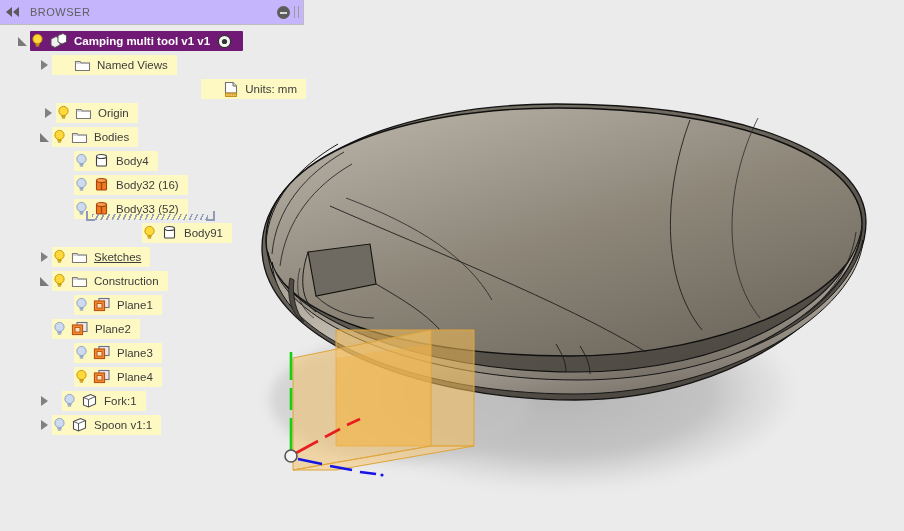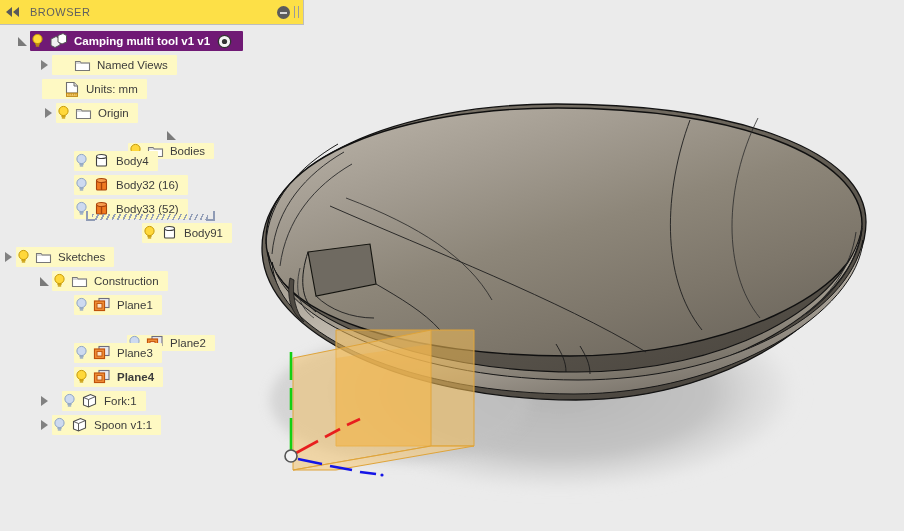--- a/index.html
+++ b/index.html
@@ -16,21 +16,21 @@
   #viewport svg{display:block;}
 
   
   #browser{
     position:absolute;left:0;top:0;width:306px;
     background:transparent;
   }
   .browser-header{
     position:relative;
     width:304px;height:25px;
-    background:#fde047;
+    background:#c4b5fd;
     border:1px solid #bdbdbd;
     border-left:none;border-top:none;
     box-sizing:border-box;
     display:flex;align-items:center;
   }
   .hdr-collapse{
     width:26px;height:100%;display:flex;align-items:center;justify-content:center;
     color:#5a5a5a;font-size:10px;letter-spacing:-1px;
   }
   .hdr-title{
@@ -276,21 +276,21 @@
             <span class="icon" style="width:18px"></span>
             <span class="icon">
               <svg width="17" height="15" viewBox="0 0 17 15">
                 <path d="M1.5,3.5 L6,3.5 L7.3,5 L15.5,5 L15.5,12.5 L1.5,12.5 Z" fill="#ffffff" stroke="#777777" stroke-width="1.1"></path>
                 <path d="M1.5,5 L15.5,5" stroke="#a0a0a0" stroke-width="0.8"></path>
               </svg>
             </span>
             <span class="label">Named Views</span>
           </span>
         </div>
-        <div class="row" style="padding-left: 26px;">
+        <div class="row" style="padding-left: 40px; justify-content: flex-end;">
           <span class="expander"></span>
           <span class="pill">
             <span class="icon" style="width:18px"></span>
             <span class="icon">
               <svg width="16" height="17" viewBox="0 0 16 17">
                 <path d="M2.5,1.5 L10,1.5 L13.5,5 L13.5,12 L2.5,12 Z" fill="#ffffff" stroke="#6f6f6f" stroke-width="1.1"></path>
                 <path d="M10,1.5 L10,5 L13.5,5" fill="#dcdcdc" stroke="#6f6f6f" stroke-width="1"></path>
                 <rect x="2.5" y="12.2" width="11" height="3.2" fill="#f3c86a" stroke="#c08a16" stroke-width="1"></rect>
                 <path d="M5,12.4 L5,14.4 M7.3,12.4 L7.3,14.4 M9.6,12.4 L9.6,14.4 M11.9,12.4 L11.9,14.4" stroke="#c08a16" stroke-width="0.8"></path>
               </svg>
@@ -312,21 +312,21 @@
             </span>
             <span class="icon">
               <svg width="17" height="15" viewBox="0 0 17 15">
                 <path d="M1.5,3.5 L6,3.5 L7.3,5 L15.5,5 L15.5,12.5 L1.5,12.5 Z" fill="#ffffff" stroke="#777777" stroke-width="1.1"></path>
                 <path d="M1.5,5 L15.5,5" stroke="#a0a0a0" stroke-width="0.8"></path>
               </svg>
             </span>
             <span class="label">Origin</span>
           </span>
         </div>
-        <div class="row" style="padding-left: 36px; flex-direction: column;">
+        <div class="row" style="padding-left: 36px;">
           <span class="expander">
             <span class="tri-open"></span>
           </span>
           <span class="pill">
             <span class="icon">
               <svg width="15" height="16" viewBox="0 0 15 16">
                 <circle cx="7.5" cy="6" r="4.6" fill="#ffd83a" stroke="#c79a06" stroke-width="1"></circle>
                 <rect x="5.4" y="10.4" width="4.2" height="1.5" fill="#c79a06"></rect>
                 <rect x="5.8" y="12.2" width="3.4" height="1.4" fill="#c79a06"></rect>
               </svg>
@@ -414,21 +414,21 @@
             </span>
             <span class="icon">
               <svg width="17" height="16" viewBox="0 0 17 16">
                 <rect x="3.5" y="3" width="10" height="10" rx="1" fill="#ffffff" stroke="#3f3f3f" stroke-width="1.1"></rect>
                 <ellipse cx="8.5" cy="3.5" rx="5" ry="2" fill="#ffffff" stroke="#3f3f3f" stroke-width="1.1"></ellipse>
               </svg>
             </span>
             <span class="label">Body91</span>
           </span>
         </div>
-        <div class="row" style="">
+        <div class="row" style="padding-left: 36px; text-decoration: underline;">
           <span class="expander">
             <span class="tri-closed"></span>
           </span>
           <span class="pill">
             <span class="icon">
               <svg width="15" height="16" viewBox="0 0 15 16">
                 <circle cx="7.5" cy="6" r="4.6" fill="#ffd83a" stroke="#c79a06" stroke-width="1"></circle>
                 <rect x="5.4" y="10.4" width="4.2" height="1.5" fill="#c79a06"></rect>
                 <rect x="5.8" y="12.2" width="3.4" height="1.4" fill="#c79a06"></rect>
               </svg>
@@ -476,21 +476,21 @@
             <span class="icon">
               <svg width="18" height="16" viewBox="0 0 18 16">
                 <rect x="6" y="1.5" width="10" height="9" fill="#e9e9ef" stroke="#6d6d80" stroke-width="1.1"></rect>
                 <rect x="1.5" y="4" width="10" height="9.5" fill="#f2923a" stroke="#c0520a" stroke-width="1.2"></rect>
                 <rect x="4" y="6.4" width="5" height="4.7" fill="#fbe3c6" stroke="#c0520a" stroke-width="1"></rect>
               </svg>
             </span>
             <span class="label">Plane1</span>
           </span>
         </div>
-        <div class="row" style="padding-left: 36px; flex-direction: column;">
+        <div class="row" style="padding-left: 36px;">
           <span class="expander"></span>
           <span class="pill">
             <span class="icon">
               <svg width="15" height="16" viewBox="0 0 15 16">
                 <circle cx="7.5" cy="6" r="4.6" fill="#cddaf0" stroke="#8ea4c6" stroke-width="1"></circle>
                 <rect x="5.4" y="10.4" width="4.2" height="1.5" fill="#8ea4c6"></rect>
                 <rect x="5.8" y="12.2" width="3.4" height="1.4" fill="#8ea4c6"></rect>
               </svg>
             </span>
             <span class="icon">
@@ -516,21 +516,21 @@
             <span class="icon">
               <svg width="18" height="16" viewBox="0 0 18 16">
                 <rect x="6" y="1.5" width="10" height="9" fill="#e9e9ef" stroke="#6d6d80" stroke-width="1.1"></rect>
                 <rect x="1.5" y="4" width="10" height="9.5" fill="#f2923a" stroke="#c0520a" stroke-width="1.2"></rect>
                 <rect x="4" y="6.4" width="5" height="4.7" fill="#fbe3c6" stroke="#c0520a" stroke-width="1"></rect>
               </svg>
             </span>
             <span class="label">Plane3</span>
           </span>
         </div>
-        <div class="row" style="padding-left: 58px; font-weight: bold;">
+        <div class="row" style="padding-left: 58px;">
           <span class="expander"></span>
           <span class="pill">
             <span class="icon">
               <svg width="15" height="16" viewBox="0 0 15 16">
                 <circle cx="7.5" cy="6" r="4.6" fill="#ffd83a" stroke="#c79a06" stroke-width="1"></circle>
                 <rect x="5.4" y="10.4" width="4.2" height="1.5" fill="#c79a06"></rect>
                 <rect x="5.8" y="12.2" width="3.4" height="1.4" fill="#c79a06"></rect>
               </svg>
             </span>
             <span class="icon">

